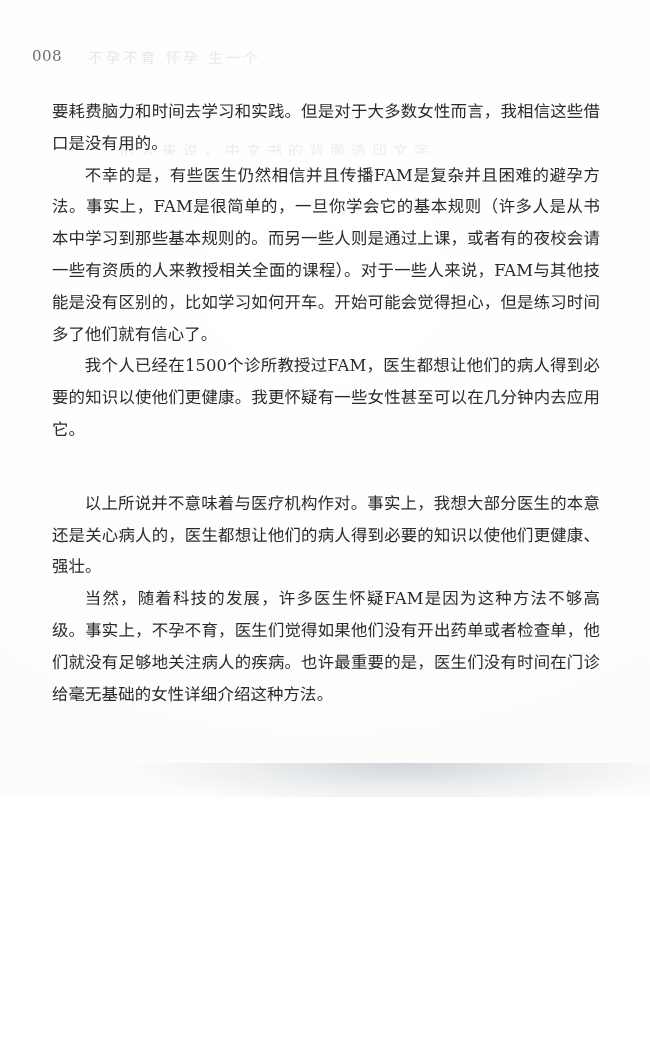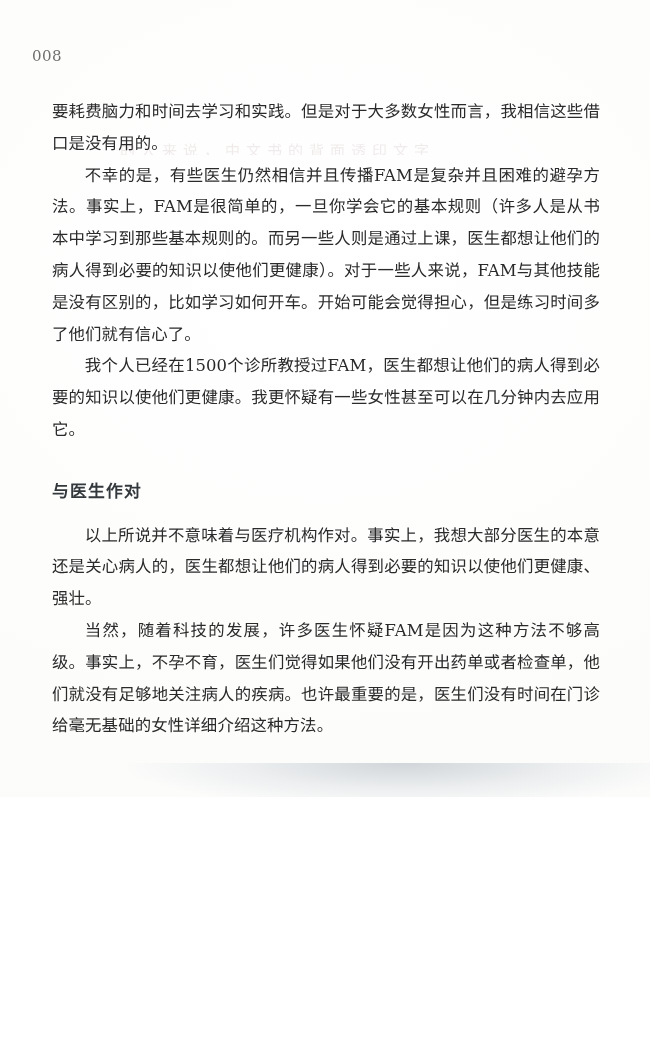--- a/index.html
+++ b/index.html
@@ -184,36 +184,36 @@
 </style>
 </head>
 <body>
 
 <div id="page">
 
   <div class="paper-tint"></div>
 
   <div class="header-row">
     <span class="folio">008</span>
+    <span class="running-head">不孕不育 怀孕 生一个</span>
   </div>
 
   <div class="ghost-line">的人来说，中文书的背面透印文字</div>
 
   <div class="column">
 
     <p class="body no-indent">要耗费脑力和时间去学习和实践。但是对于大多数女性而言，我相信这些借口是没有用的。</p>
 
-    <p class="body">不幸的是，有些医生仍然相信并且传播FAM是复杂并且困难的避孕方法。事实上，FAM是很简单的，一旦你学会它的基本规则（许多人是从书本中学习到那些基本规则的。而另一些人则是通过上课，医生都想让他们的病人得到必要的知识以使他们更健康）。对于一些人来说，FAM与其他技能是没有区别的，比如学习如何开车。开始可能会觉得担心，但是练习时间多了他们就有信心了。</p>
+    <p class="body">不幸的是，有些医生仍然相信并且传播FAM是复杂并且困难的避孕方法。事实上，FAM是很简单的，一旦你学会它的基本规则（许多人是从书本中学习到那些基本规则的。而另一些人则是通过上课，或者有的夜校会请一些有资质的人来教授相关全面的课程）。对于一些人来说，FAM与其他技能是没有区别的，比如学习如何开车。开始可能会觉得担心，但是练习时间多了他们就有信心了。</p>
 
 
     <p class="body">我个人已经在1500个诊所教授过FAM，医生都想让他们的病人得到必要的知识以使他们更健康。我更怀疑有一些女性甚至可以在几分钟内去应用它。</p>
 
     <div class="gap-before-heading"></div>
 
-    <h2 class="section-heading">与医生作对</h2>
 
     <div class="gap-after-heading"></div>
 
     <p class="body">以上所说并不意味着与医疗机构作对。事实上，我想大部分医生的本意还是关心病人的，医生都想让他们的病人得到必要的知识以使他们更健康、强壮。</p>
 
     <p class="body">当然，随着科技的发展，许多医生怀疑FAM是因为这种方法不够高级。事实上，不孕不育，医生们觉得如果他们没有开出药单或者检查单，他们就没有足够地关注病人的疾病。也许最重要的是，医生们没有时间在门诊给毫无基础的女性详细介绍这种方法。</p>
 
   </div>
 
   <div class="watermark">

